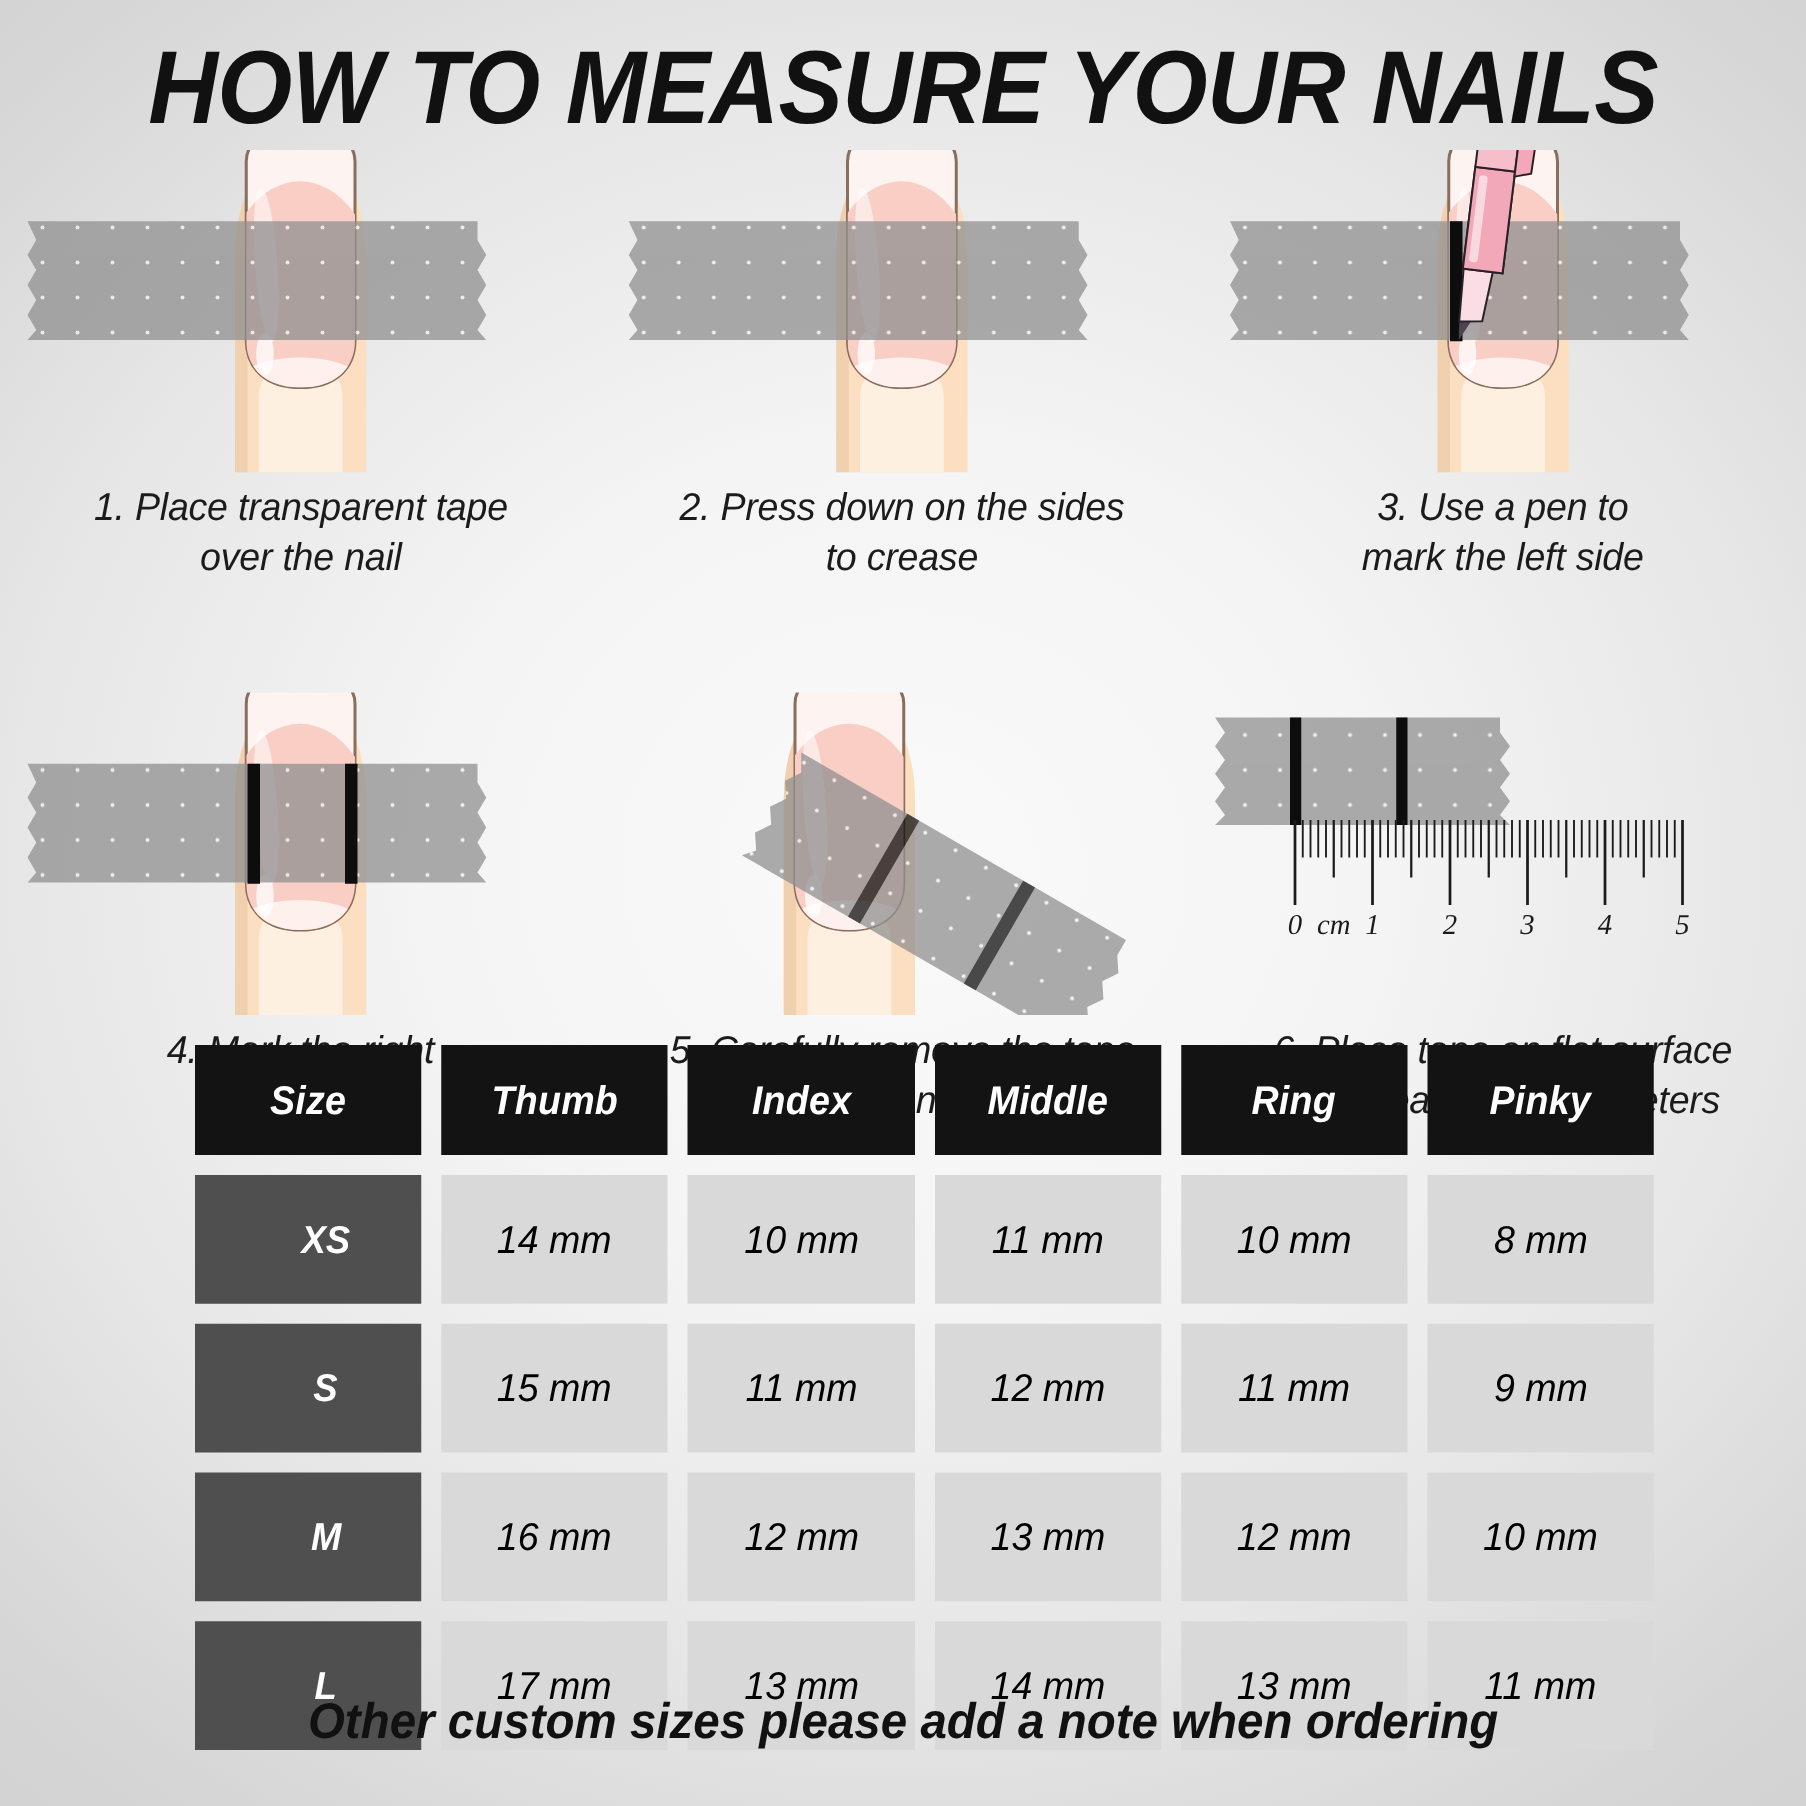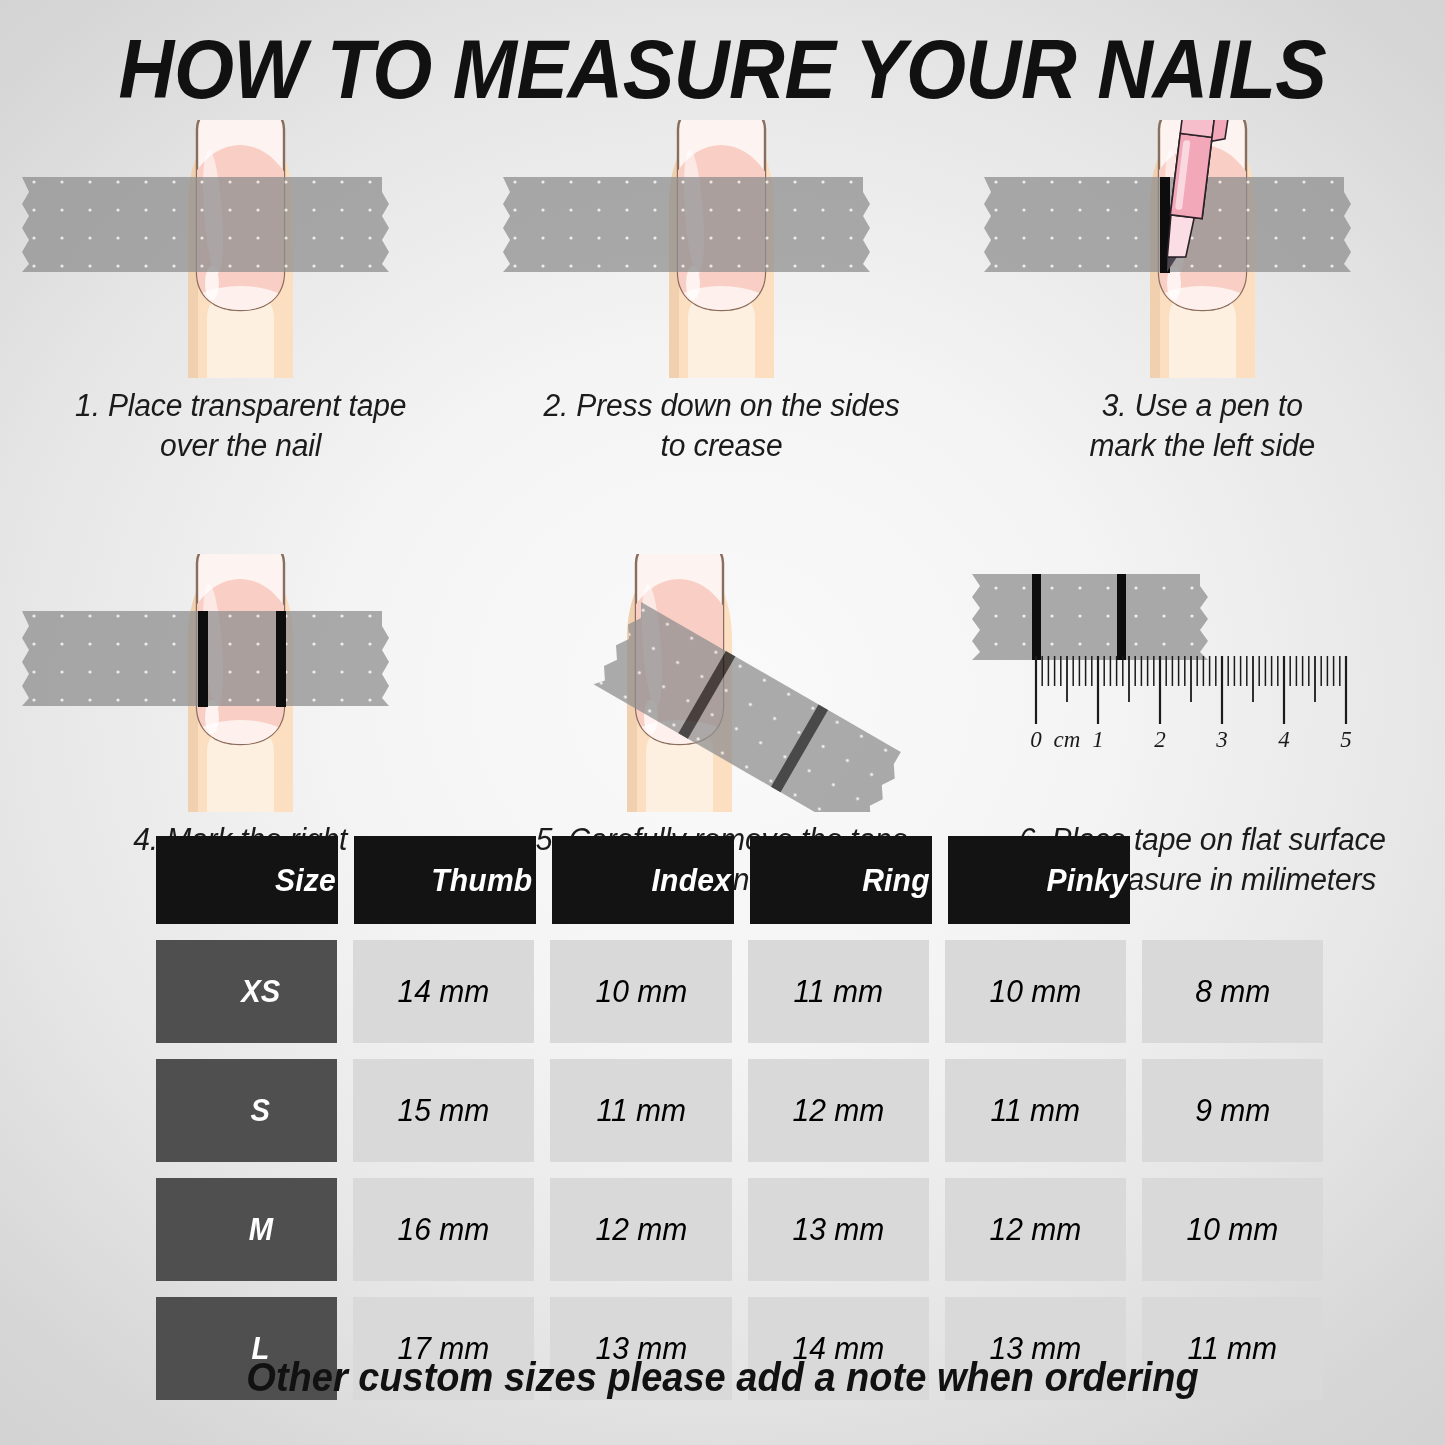--- a/index.html
+++ b/index.html
@@ -88,21 +88,21 @@
     padding-left:28px;
   }
   .sizecell span{display:block;transform:scaleX(0.94);}
   .datacell{
     background:#d9d9d9;
     color:#000000;
     font-weight:300;
     font-size:31px;
   }
   .datacell span{display:block;transform:scaleX(0.97);}
-  .trow.header .cell{height:88px;justify-content:flex-end;}
+  .trow.header .cell{height:88px;}
   .trow.body .cell{height:103px;}
 
   
   .footer{
     position:absolute;left:0;top:1355px;width:1445px;
     text-align:center;
     font-family:"Liberation Sans", sans-serif;
     font-weight:bold;
     font-size:40px;
     color:#111111;
@@ -436,20 +436,23 @@
       <div class="cell c-size hdr">
           <span>Size</span>
         </div>
       <div class="cell c-data hdr">
           <span>Thumb</span>
         </div>
       <div class="cell c-data hdr">
           <span>Index</span>
         </div>
       <div class="cell c-data hdr">
+          <span>Middle</span>
+        </div>
+      <div class="cell c-data hdr">
           <span>Ring</span>
         </div>
       <div class="cell c-data hdr">
           <span>Pinky</span>
         </div>
     </div>
 
     <div class="trow body">
       <div class="cell c-size sizecell">
           <span>XS</span>

